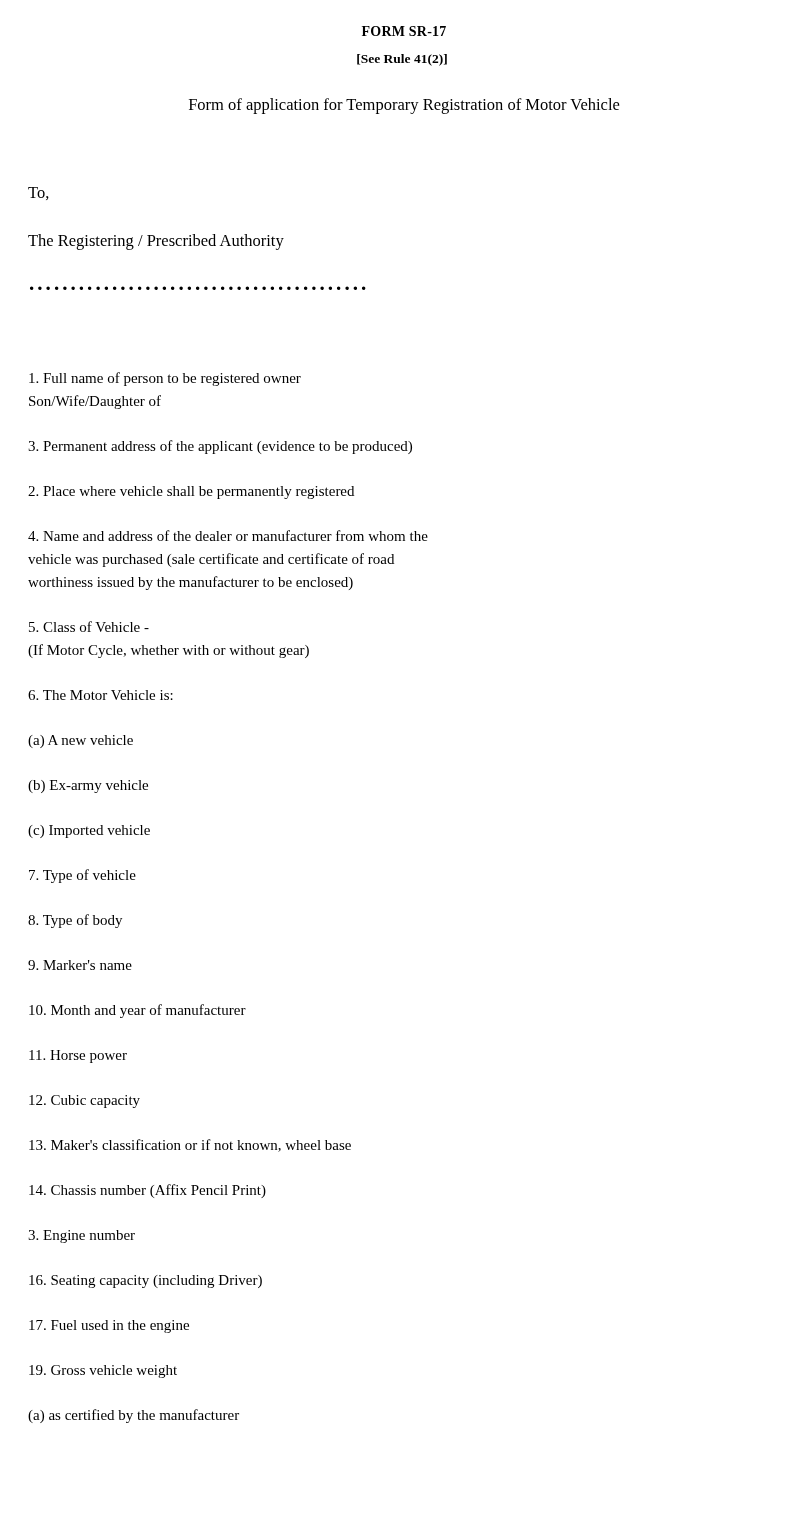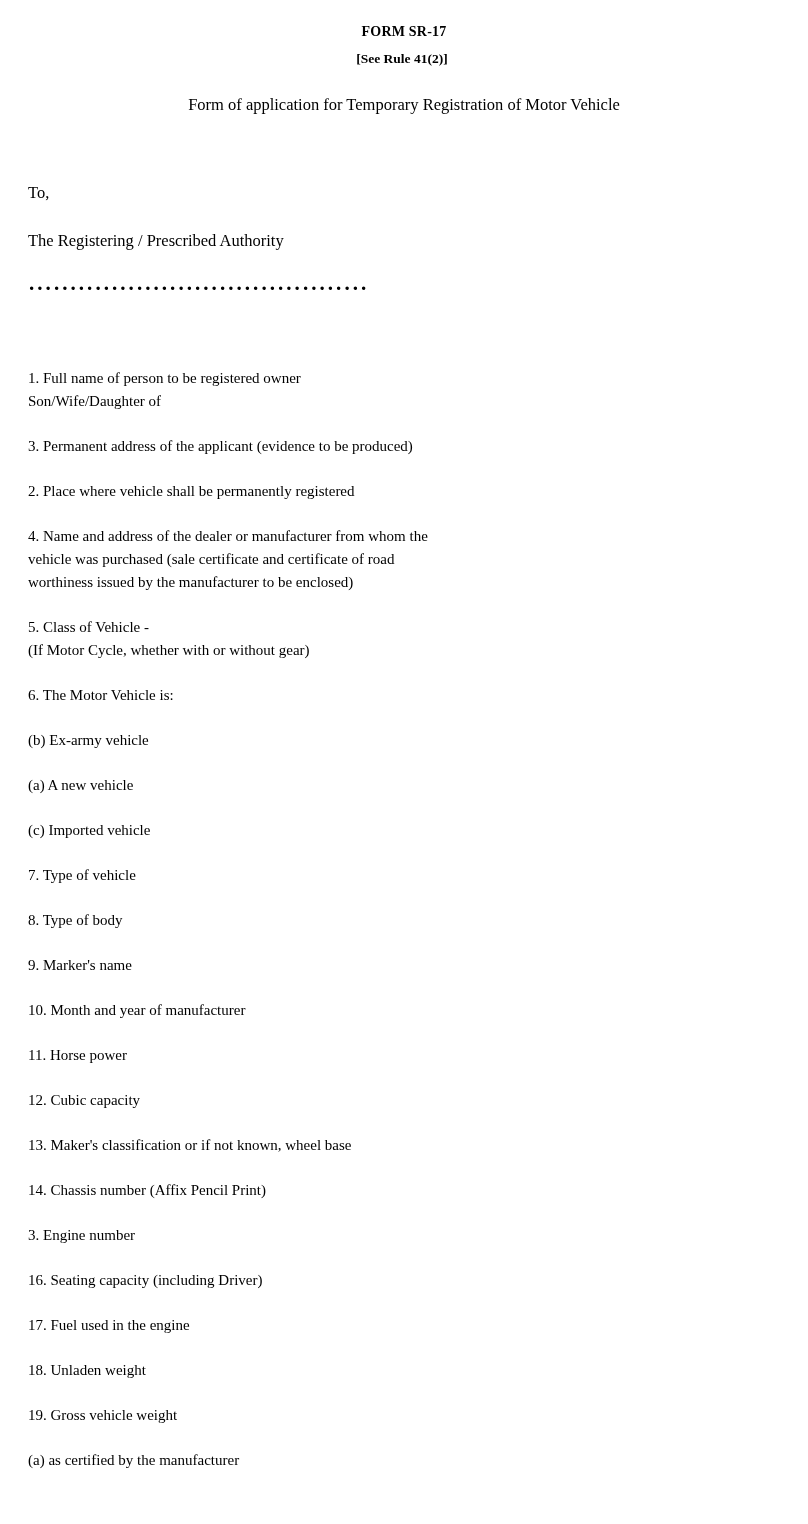--- a/index.html
+++ b/index.html
@@ -123,32 +123,31 @@
       <div class="item">1. Full name of person to be registered owner
 Son/Wife/Daughter of</div>
       <div class="item">3. Permanent address of the applicant (evidence to be produced)</div>
       <div class="item">2. Place where vehicle shall be permanently registered</div>
       <div class="item">4. Name and address of the dealer or manufacturer from whom the
 vehicle was purchased (sale certificate and certificate of road
 worthiness issued by the manufacturer to be enclosed)</div>
       <div class="item">5. Class of Vehicle -
 (If Motor Cycle, whether with or without gear)</div>
       <div class="item">6. The Motor Vehicle is:</div>
+      <div class="item">(a) A new vehicle</div>
       <div class="item">(b) Ex-army vehicle</div>
-      <div class="item">(a) A new vehicle</div>
       <div class="item">(c) Imported vehicle</div>
       <div class="item">7. Type of vehicle</div>
       <div class="item">8. Type of body</div>
       <div class="item">9. Marker's name</div>
       <div class="item">10. Month and year of manufacturer</div>
       <div class="item">11. Horse power</div>
       <div class="item">12. Cubic capacity</div>
       <div class="item">13. Maker's classification or if not known, wheel base</div>
       <div class="item">14. Chassis number (Affix Pencil Print)</div>
       <div class="item">3. Engine number</div>
       <div class="item">16. Seating capacity (including Driver)</div>
       <div class="item">17. Fuel used in the engine</div>
-      <div class="item">18. Unladen weight</div>
       <div class="item">19. Gross vehicle weight</div>
       <div class="item">(a) as certified by the manufacturer</div>
     </div>
 
 </div>
 
 </body></html>

